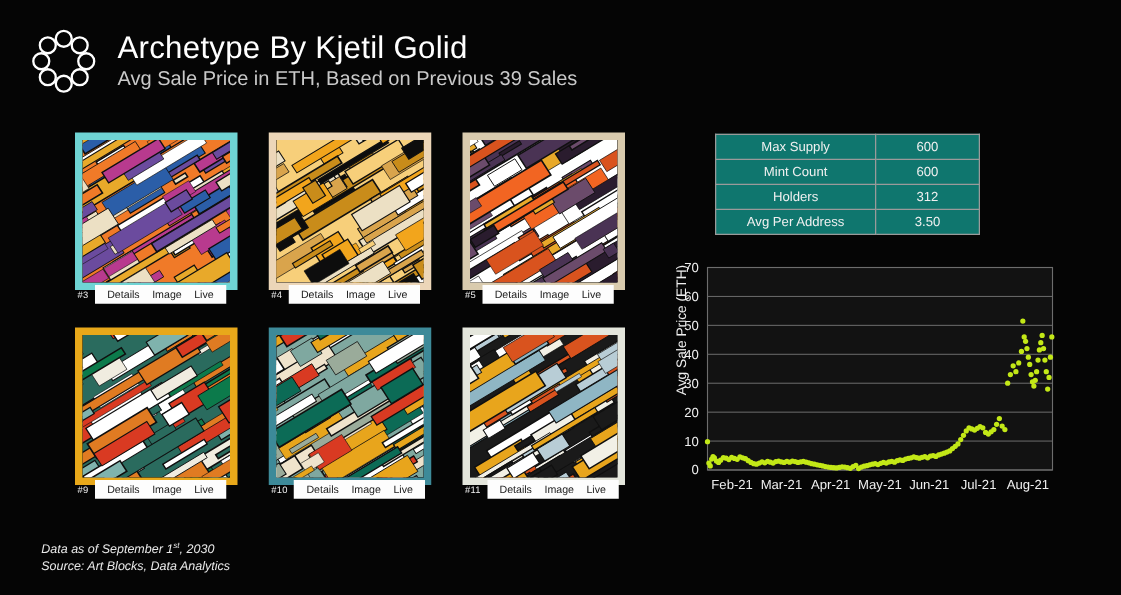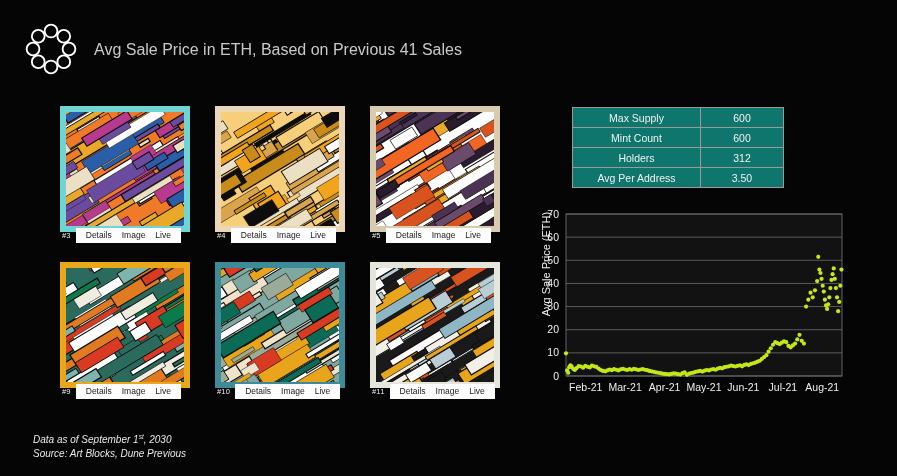--- a/index.html
+++ b/index.html
@@ -183,21 +183,22 @@
           <circle cx="81" cy="50" r="11"></circle>
           <circle cx="72" cy="72" r="11"></circle>
           <circle cx="50" cy="81" r="11"></circle>
           <circle cx="28" cy="72" r="11"></circle>
           <circle cx="19" cy="50" r="11"></circle>
           <circle cx="28" cy="28" r="11"></circle>
         </g>
       </svg>
     </span>
     <div class="header-text">
-      <div class="subtitle">Avg Sale Price in ETH, Based on Previous 41 Sales</div>
+      <div class="title">Archetype By Kjetil Golid</div>
+      <div class="subtitle">Avg Sale Price in ETH, Based on Previous 39 Sales</div>
     </div>
   </div>
 
   <div class="nft-grid" id="nft-grid">
       <div class="nft-card">
         <div class="nft-frame" style="border-color: rgb(111, 212, 212);">
           <div class="nft-art">
             <svg viewBox="0 0 100 100" preserveAspectRatio="none">
               <rect width="100" height="100" fill="#f07a28"></rect>
               <g transform="rotate(-32 50 50)">
@@ -1280,17 +1281,17 @@
           <circle cx="314.14" cy="105.20" r="2.1" fill="#c3e817"></circle>
           <circle cx="315.24" cy="95.94" r="2.1" fill="#c3e817"></circle>
           <circle cx="316.34" cy="79.74" r="2.1" fill="#c3e817"></circle>
           <circle cx="317.45" cy="63.54" r="2.1" fill="#c3e817"></circle>
         </g>
       </svg>
   </div>
 
   <div class="footnote">
     <div><span>Data as of September 1</span><sup>st</sup><span>, 2030</span></div>
-    <div>Source: Art Blocks, Dune Previous</div>
+    <div>Source: Art Blocks, Data Analytics</div>
   </div>
 
 
 </div>
 
 </body></html>

